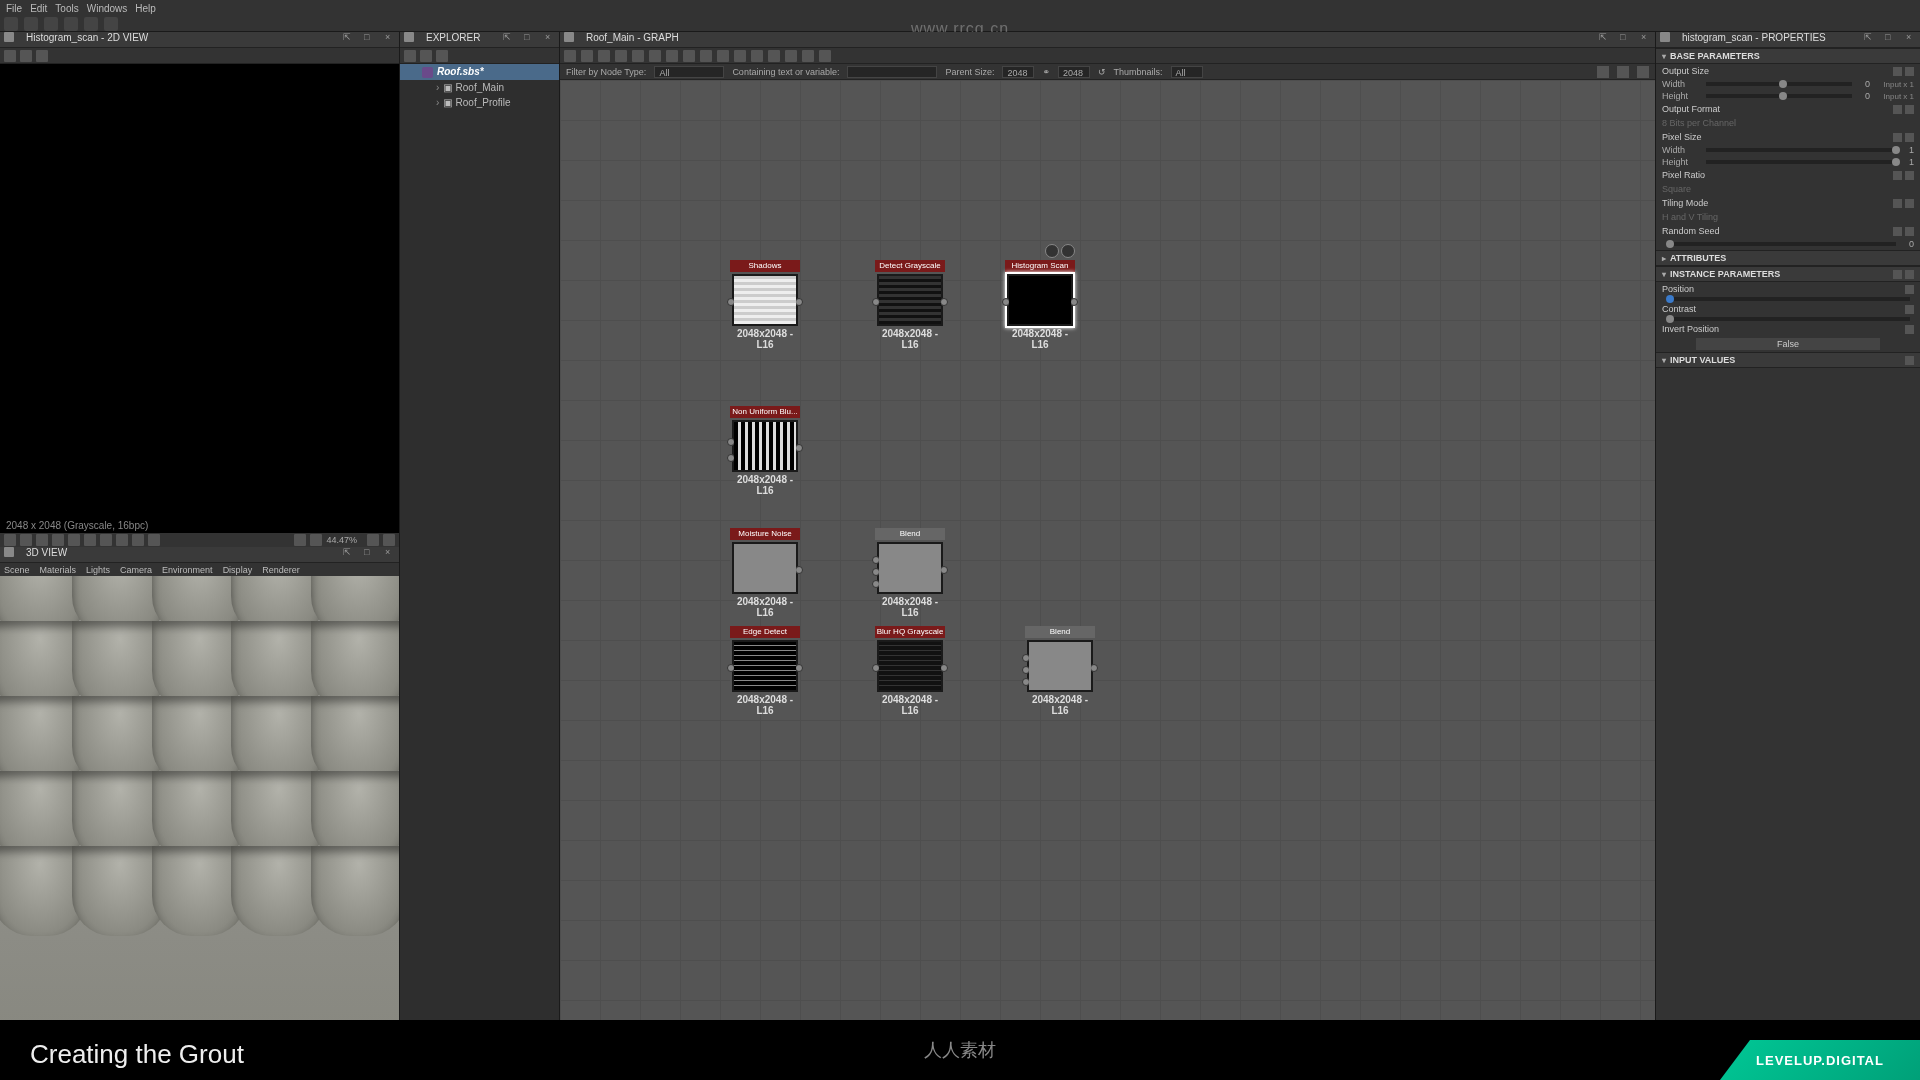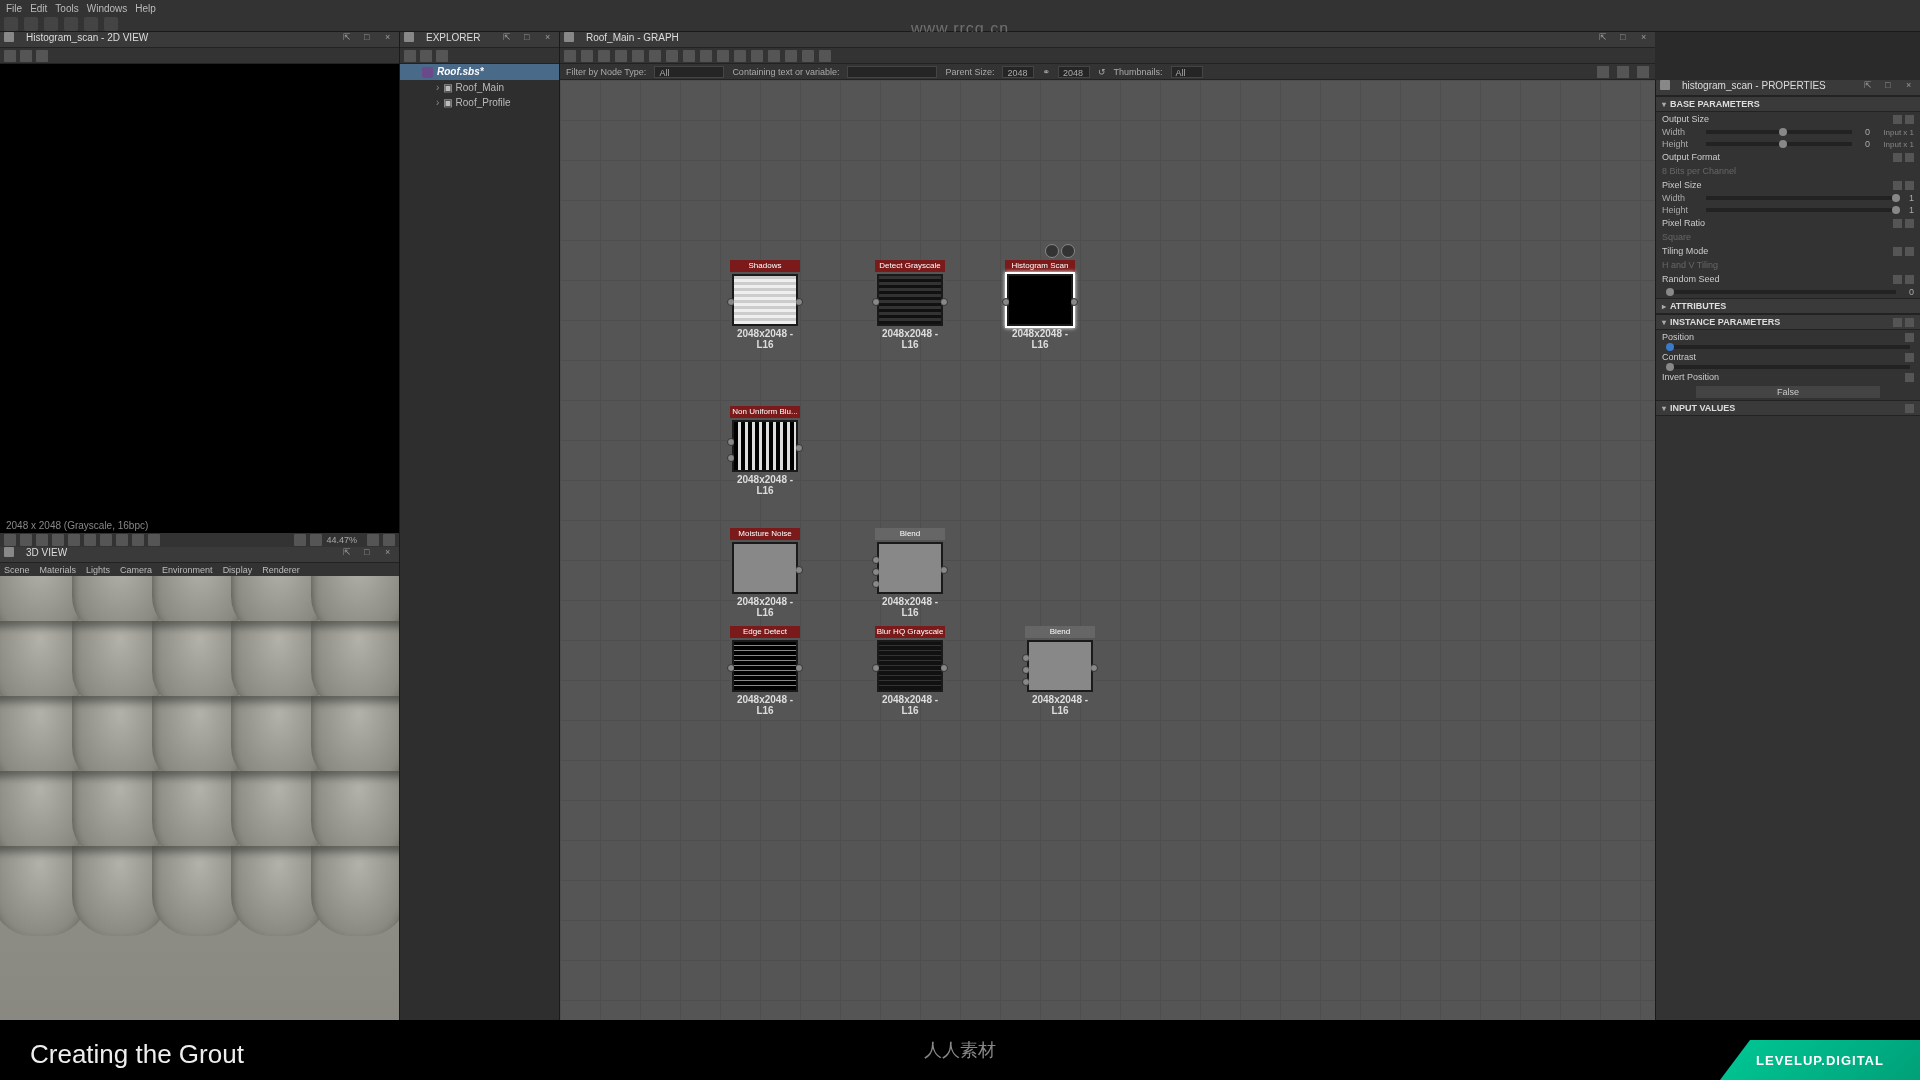--- a/index.html
+++ b/index.html
@@ -5,21 +5,21 @@
 * { margin: 0; padding: 0; box-sizing: border-box; font-family: Tahoma, Arial, sans-serif; }
 body { background: #2a2a2a; color: #ccc; font-size: 10px; overflow: hidden; width: 1920px; height: 1080px; position: relative; }
 .menubar { height: 16px; background: #333; display: flex; align-items: center; padding: 0 6px; gap: 8px; font-size: 10px; color: #bbb; }
 .menubar span { cursor: pointer; }
 .topicons { height: 16px; background: #333; display: flex; align-items: center; padding: 0 4px; gap: 6px; border-bottom: 1px solid #1a1a1a; }
 .topicons .ic { width: 14px; height: 14px; background: #444; border-radius: 2px; }
 .main { display: flex; height: 1000px; }
 .leftcol { width: 400px; display: flex; flex-direction: column; border-right: 1px solid #1a1a1a; }
 .midcol { flex: 0 0 160px; display: flex; flex-direction: column; border-right: 1px solid #1a1a1a; }
 .graphcol { flex: 1; display: flex; flex-direction: column; background: #3a3a3a; position: relative; }
-.propcol { width: 265px; background: #333; border-left: 1px solid #1a1a1a; display: flex; flex-direction: column; margin-top: 48px; }
+.propcol { width: 265px; background: #333; border-left: 1px solid #1a1a1a; display: flex; flex-direction: column; }
 .panel-header { height: 16px; background: #3a3a3a; display: flex; padding: 0 4px; font-size: 10px; color: #ddd; border-bottom: 1px solid #222; gap: 8px; }
 .panel-header .picon { width: 10px; height: 10px; background: #888; margin-right: 4px; border-radius: 1px; }
 .panel-header .spacer { flex: 1; }
 .panel-header .btn { width: 10px; height: 10px; margin-left: 3px; color: #999; cursor: pointer; font-size: 9px; line-height: 10px; }
 .panel-toolbar { height: 16px; background: #333; display: flex; align-items: center; padding: 0 4px; gap: 4px; border-bottom: 1px solid #222; }
 .panel-toolbar .ic { width: 12px; height: 12px; background: #555; border-radius: 1px; }
 .view2d { flex: 1; background: #000; position: relative; }
 .status2d { position: absolute; bottom: 2px; left: 6px; color: #888; font-size: 10px; }
 .toolbar3d { height: 14px; background: #333; display: flex; align-items: center; padding: 0 4px; gap: 4px; justify-content: flex-start; }
 .toolbar3d .ic { width: 12px; height: 12px; background: #555; border-radius: 1px; }

